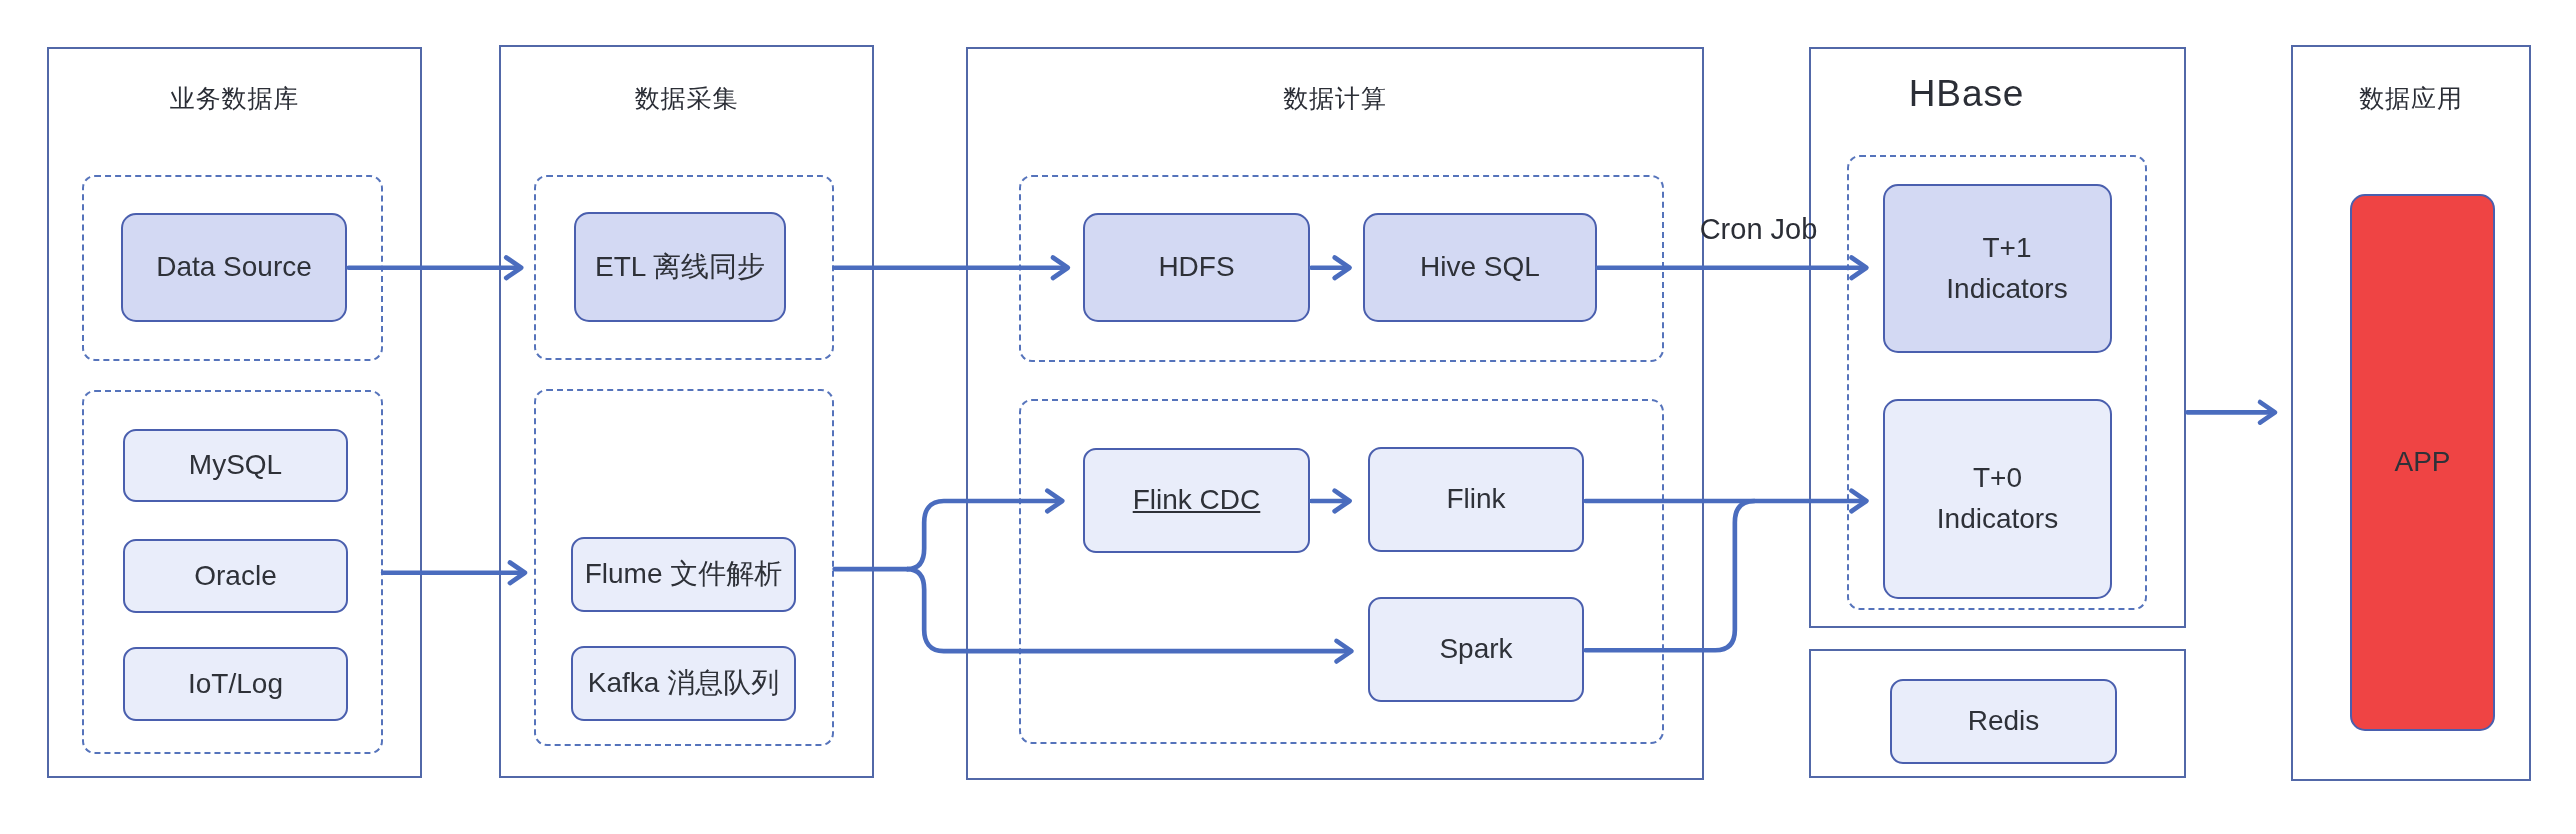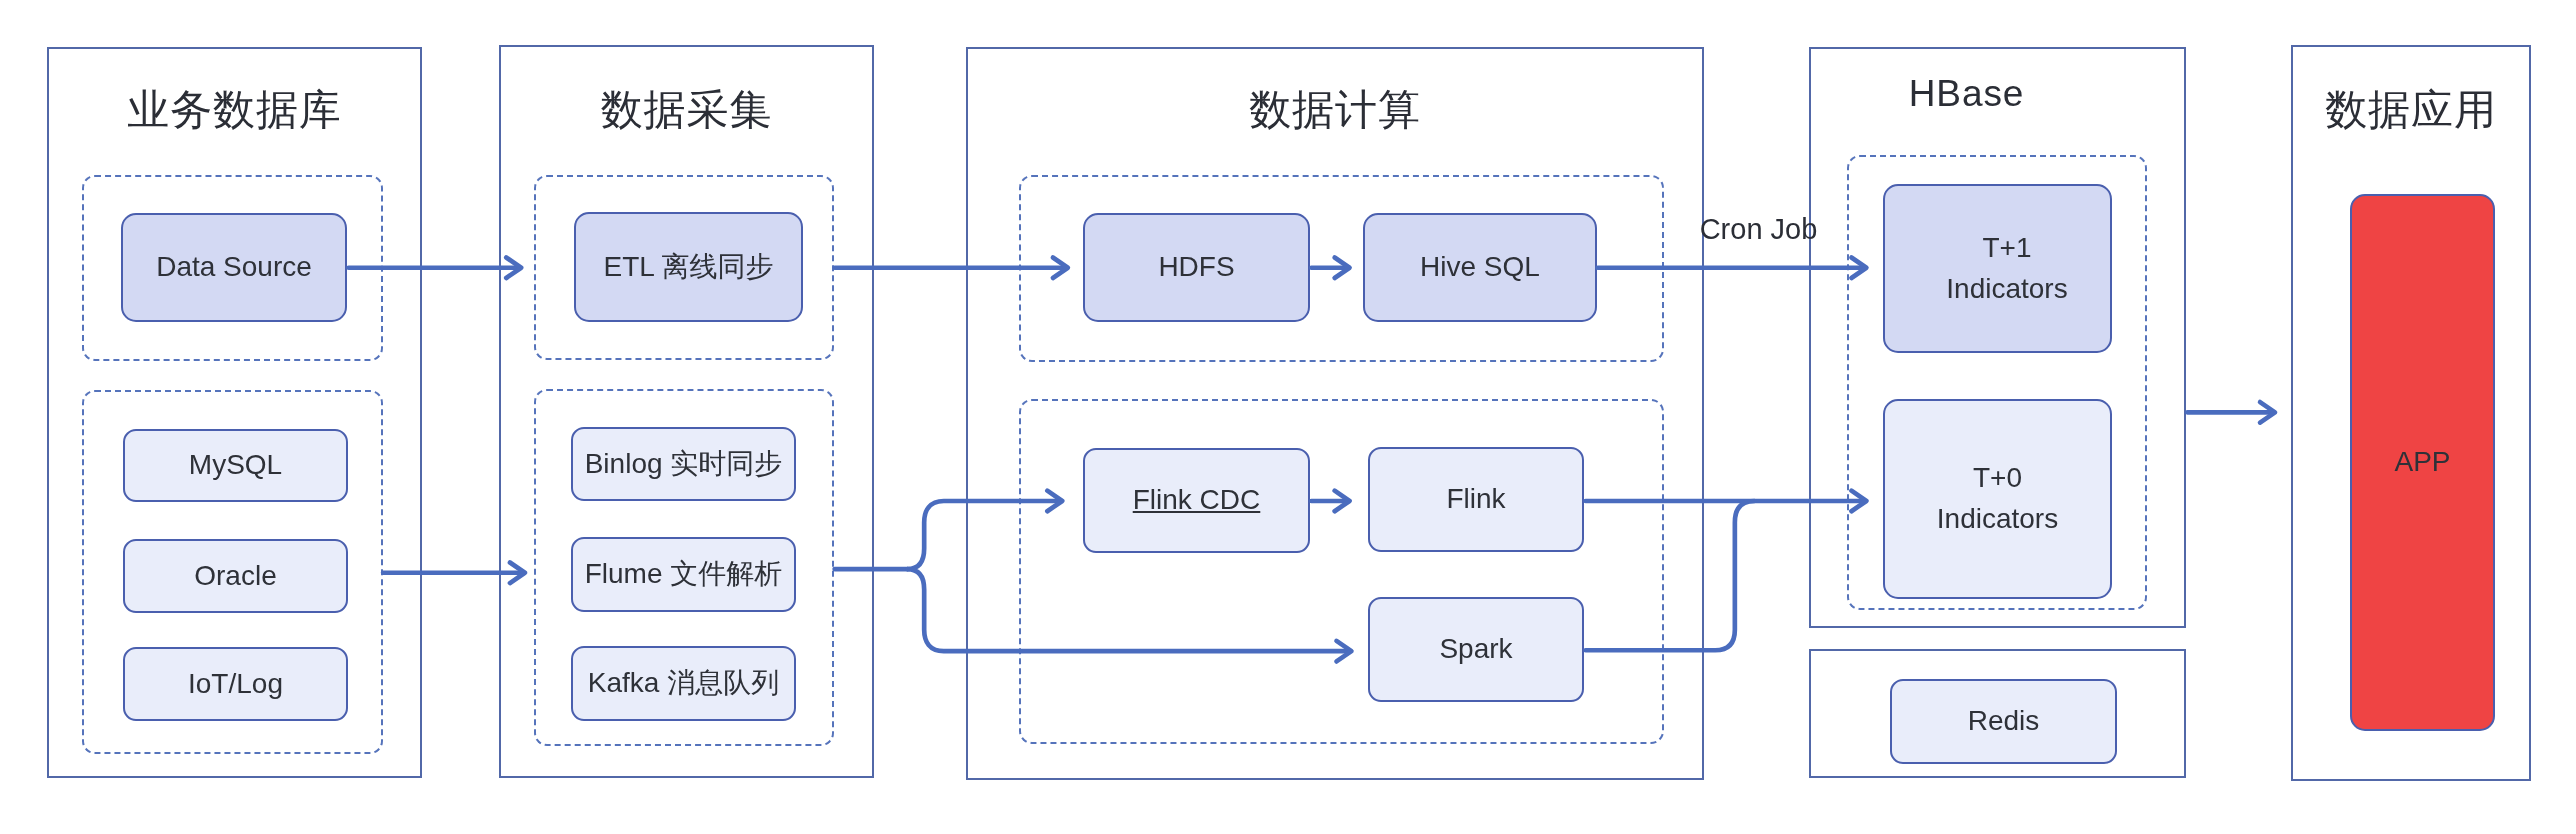--- a/index.html
+++ b/index.html
@@ -1,21 +1,21 @@
 <!DOCTYPE html>
 <html style="font-size:15px"><head>
 <meta charset="utf-8">
 <style>
   html,body{margin:0;padding:0;background:#ffffff;}
   .canvas{
     position:relative;width:2576px;height:834px;background:#ffffff;
     font-family:"Liberation Sans", sans-serif;overflow:hidden;
   }
   .col{position:absolute;border:2.8px solid #5268a8;box-sizing:border-box;background:transparent;}
-  .coltitle{position:absolute;text-align:center;font-size:42px;color:#2b2e36;letter-spacing:0.9px;}
+  .coltitle{position:absolute;text-align:center;font-size:25px;color:#2b2e36;letter-spacing:0.9px;}
   .coltitle.latin{font-size:37px;}
   .grp{position:absolute;border:2.3px dashed #5573bb;border-radius:13px;box-sizing:border-box;}
   .node{
     position:absolute;display:flex;align-items:center;justify-content:center;
     border:2.3px solid #4a5fae;border-radius:13px;box-sizing:border-box;
     font-size:28px;color:#2e3138;text-align:center;white-space:pre-line;line-height:1.45;
   }
   .big{border-radius:15px;}
   .lav{background:#d3d9f3;}
   .lt{background:#e9edfa;}
@@ -48,22 +48,21 @@
   <div class="grp" style="left:534px;top:389px;width:300px;height:357px;"></div>
   <div class="grp" style="left:1019px;top:175px;width:645px;height:187px;"></div>
   <div class="grp" style="left:1019px;top:399px;width:645px;height:345px;"></div>
   <div class="grp" style="left:1847px;top:155px;width:300px;height:455px;"></div>
 
   <div class="node lav big" style="left:121px;top:213px;width:226px;height:109px;">Data Source</div>
   <div class="node lt" style="left:123px;top:539px;width:225px;height:74px;">Oracle</div>
   <div class="node lt" style="left:123px;top:429px;width:225px;height:73px;">MySQL</div>
   <div class="node lt" style="left:123px;top:647px;width:225px;height:74px;">IoT/Log</div>
 
-  <div class="node lav big" style="left:574px;top:212px;width:229px;height:110px;">ETL 离线同步</div>
-  <div class="node lt" style="left:571px;top:427px;width:225px;height:74px;">Binlog 实时同步</div>
+  <div class="node lav big" style="left:574px;top:212px;width:212px;height:110px;">ETL 离线同步</div>
   <div class="node lt" style="left:571px;top:537px;width:225px;height:75px;text-align:right;">Flume 文件解析</div>
   <div class="node lt" style="left:571px;top:646px;width:225px;height:75px;">Kafka 消息队列</div>
 
   <div class="node lav big" style="left:1083px;top:213px;width:227px;height:109px;">HDFS</div>
   <div class="node lav big" style="left:1363px;top:213px;width:234px;height:109px;">Hive SQL</div>
   <div class="node lt" style="left:1083px;top:448px;width:227px;height:105px;text-decoration:underline;">Flink CDC</div>
   <div class="node lt" style="left:1368px;top:447px;width:216px;height:105px;">Flink</div>
   <div class="node lt" style="left:1368px;top:597px;width:216px;height:105px;">Spark</div>
 
   <div class="node lav big" style="left:1883px;top:184px;width:229px;height:169px;padding-left:19px;">T+1

